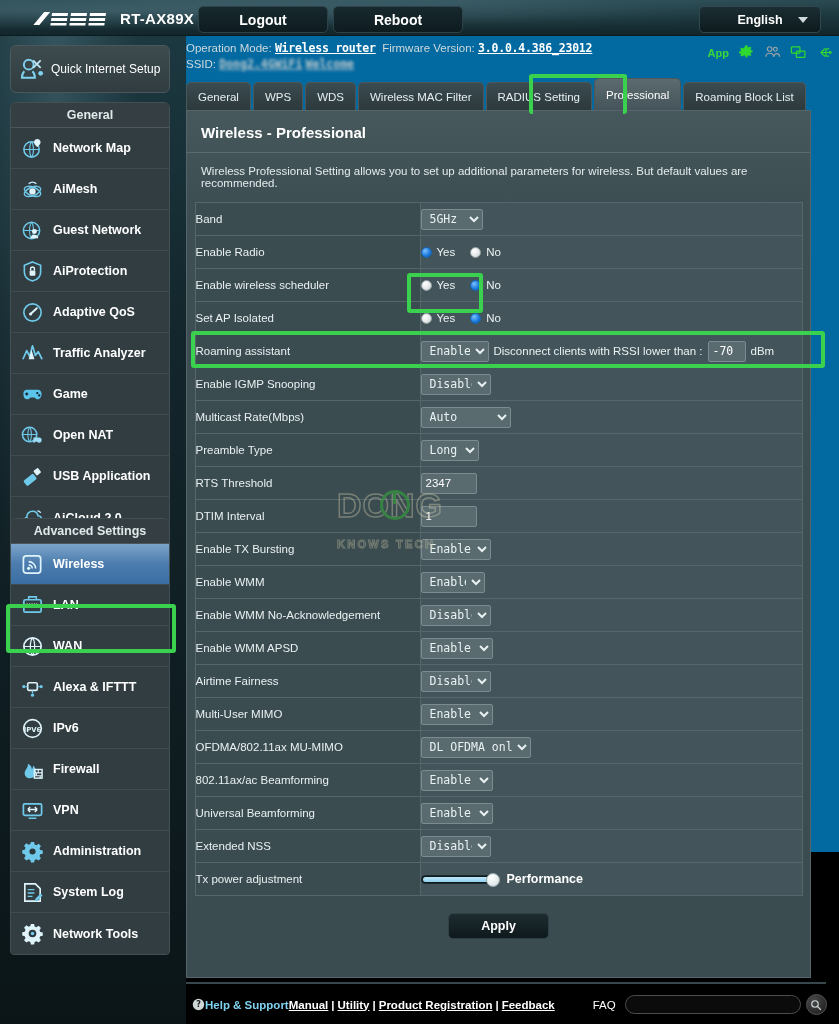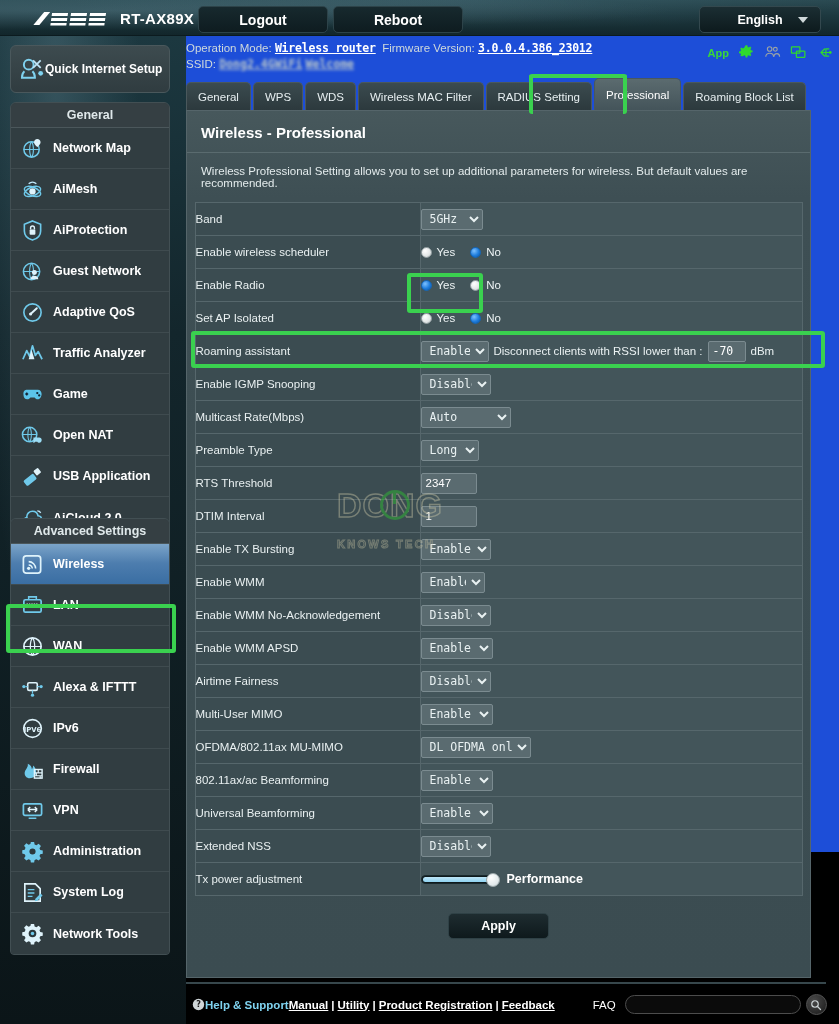--- a/index.html
+++ b/index.html
@@ -5,21 +5,21 @@
   * { box-sizing: border-box; margin: 0; padding: 0; }
   html, body {
     width: 839px; height: 1024px;
     background: #000;
     font-family: "Liberation Sans", sans-serif;
     overflow: hidden;
   }
   #app {
     position: relative;
     width: 839px; height: 852px;
-    background: #1d4ed8;
+    background: #0369a1;
   }
 
   
   .topbar {
     position: absolute; left: 0; top: 0; width: 839px; height: 36px;
     background: linear-gradient(to bottom, #2a4a52 0%, #1d383f 45%, #12262b 100%);
     border-bottom: 1px solid #0c1b1f;
   }
   .topbar-sheen {
     position:absolute; left:0; top:0; width:100%; height:100%;
@@ -92,21 +92,21 @@
     position:absolute; inset:0;
     background: radial-gradient(ellipse at 30% 4%, rgba(130,170,185,.25) 0%, rgba(0,0,0,0) 45%);
     pointer-events:none;
   }
   .qis {
     position: absolute; left: 10px; top: 9px; width: 160px; height: 48px;
     background: linear-gradient(to bottom, #3d4b4f 0%, #303c40 100%);
     border: 1px solid #4a585c; border-radius: 6px;
     display: flex; align-items: center; padding-left: 8px; cursor: pointer;
   }
-  .qis-label { color: #fff; font-size: 12px; font-weight: bold; line-height: 14px; }
+  .qis-label { color: #fff; font-size: 12px; font-weight: normal; line-height: 14px; margin-left: 6px; }
   .menu-block {
     position: absolute; left: 10px; width: 160px;
     background: #333f43; border-radius: 6px 6px 4px 4px; overflow: hidden;
     border: 1px solid #424f53;
   }
   .menu-block.general { top: 66px; }
   .menu-block.advanced { top: 482px; }
   .menu-head {
     height: 25px; display: flex; align-items: center; justify-content: center;
     color: #dfe8ea; font-size: 12.5px; font-weight: bold;
@@ -338,35 +338,35 @@
           <ellipse cx="12" cy="14" rx="9" ry="4.4" fill="none" stroke="#6fc9ea" stroke-width="1.5" transform="rotate(-22 12 14)"></ellipse>
           <ellipse cx="12" cy="14" rx="9" ry="4.4" fill="none" stroke="#6fc9ea" stroke-width="1.5" transform="rotate(22 12 14)"></ellipse>
           <circle cx="12" cy="14" r="3.3" fill="#dff3fb"></circle>
           <path d="M8 6a6 6 0 018 0" fill="none" stroke="#bfe6f8" stroke-width="1.5"></path>
         </svg>
         <span class="mlabel">AiMesh</span>
       </div>
 
       <div class="menu-item">
         <svg class="micon" viewBox="0 0 24 24">
-          <path d="M12 2 L20.5 5.5 v7 c0 5-4 8.3-8.5 9.5 -4.5-1.2-8.5-4.5-8.5-9.5 v-7z" fill="none" stroke="#6fc9ea" stroke-width="1.7"></path>
-          <rect x="9" y="11" width="6" height="5.5" rx="1" fill="#dff3fb"></rect>
-          <path d="M10 11V9.4a2 2 0 014 0V11" fill="none" stroke="#dff3fb" stroke-width="1.5"></path>
-        </svg>
-        <span class="mlabel">AiProtection</span>
-      </div>
-
-      <div class="menu-item">
-        <svg class="micon" viewBox="0 0 24 24">
           <circle cx="11" cy="12" r="8.5" fill="none" stroke="#6fc9ea" stroke-width="1.6"></circle>
           <path d="M2.5 12h17 M11 3.5c2.7 3 2.7 14 0 17 M11 3.5c-2.7 3-2.7 14 0 17" fill="none" stroke="#6fc9ea" stroke-width="1.1"></path>
           <circle cx="14" cy="13" r="2.6" fill="#dff3fb"></circle>
           <path d="M10 20c0-2.4 1.8-3.6 4-3.6s4 1.2 4 3.6z" fill="#dff3fb"></path>
         </svg>
         <span class="mlabel">Guest Network</span>
+      </div>
+
+      <div class="menu-item">
+        <svg class="micon" viewBox="0 0 24 24">
+          <path d="M12 2 L20.5 5.5 v7 c0 5-4 8.3-8.5 9.5 -4.5-1.2-8.5-4.5-8.5-9.5 v-7z" fill="none" stroke="#6fc9ea" stroke-width="1.7"></path>
+          <rect x="9" y="11" width="6" height="5.5" rx="1" fill="#dff3fb"></rect>
+          <path d="M10 11V9.4a2 2 0 014 0V11" fill="none" stroke="#dff3fb" stroke-width="1.5"></path>
+        </svg>
+        <span class="mlabel">AiProtection</span>
       </div>
 
       <div class="menu-item">
         <svg class="micon" viewBox="0 0 24 24">
           <circle cx="12" cy="12" r="9" fill="none" stroke="#6fc9ea" stroke-width="1.7"></circle>
           <path d="M16.5 7.5 L10 13.5" stroke="#dff3fb" stroke-width="2" stroke-linecap="round"></path>
           <circle cx="10" cy="13.5" r="1.6" fill="#dff3fb"></circle>
         </svg>
         <span class="mlabel">Adaptive QoS</span>
       </div>
@@ -532,38 +532,38 @@
             <tr>
           <td class="lbl">Band</td>
           <td class="val">
             <select class="ctl" style="width:62px">
               <option>5GHz</option>
             </select>
           </td>
         </tr>
 
         <tr>
+          <td class="lbl">Enable Radio</td>
+          <td class="val">
+            <div class="radio-wrap">
+              <span class="rb on"></span>
+              <span class="rlabel">Yes</span>
+              <span class="rb"></span>
+              <span class="rlabel">No</span>
+            </div>
+          </td>
+        </tr>
+
+        <tr>
           <td class="lbl">Enable wireless scheduler</td>
           <td class="val">
             <div class="radio-wrap">
               <span class="rb"></span>
               <span class="rlabel">Yes</span>
               <span class="rb on"></span>
-              <span class="rlabel">No</span>
-            </div>
-          </td>
-        </tr>
-
-        <tr>
-          <td class="lbl">Enable Radio</td>
-          <td class="val">
-            <div class="radio-wrap">
-              <span class="rb on"></span>
-              <span class="rlabel">Yes</span>
-              <span class="rb"></span>
               <span class="rlabel">No</span>
             </div>
           </td>
         </tr>
 
         <tr>
           <td class="lbl">Set AP Isolated</td>
           <td class="val">
             <div class="radio-wrap">
               <span class="rb"></span>

